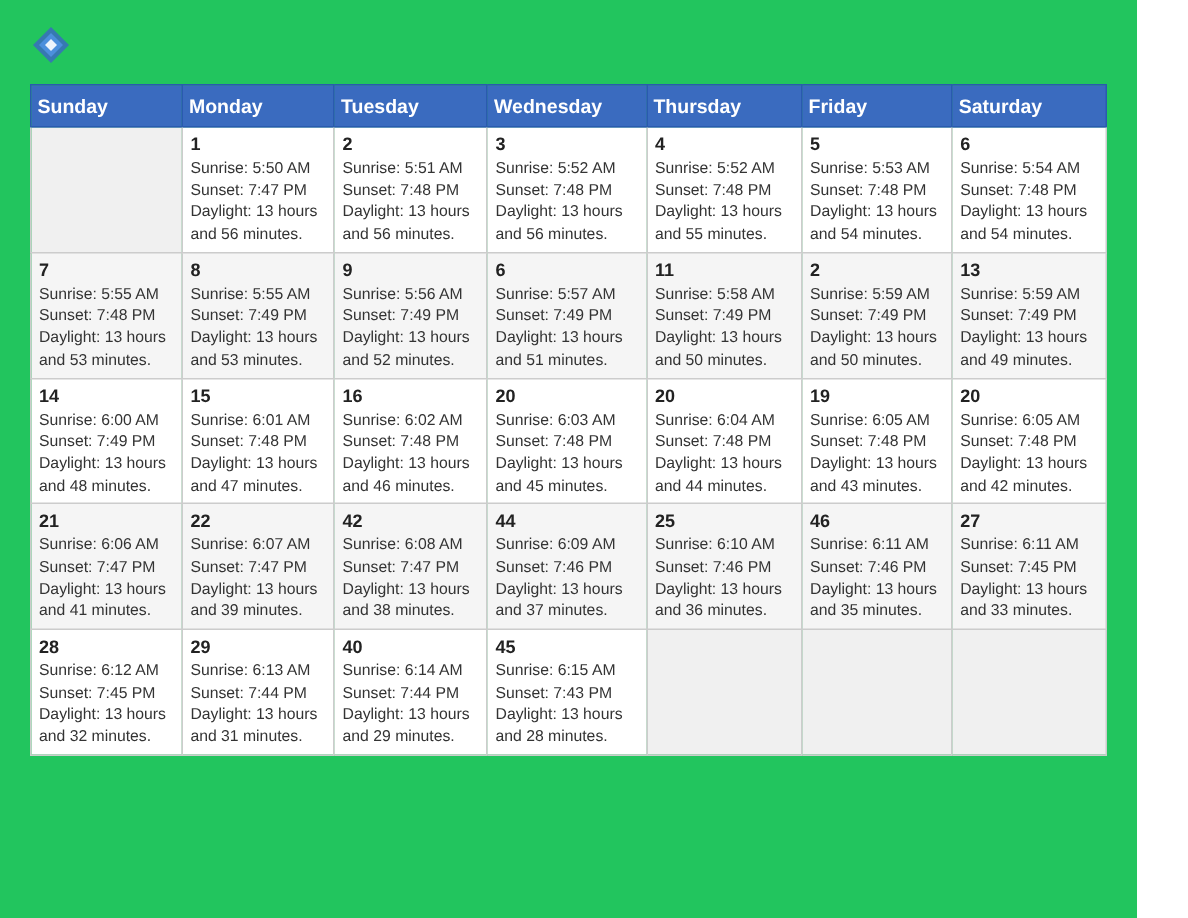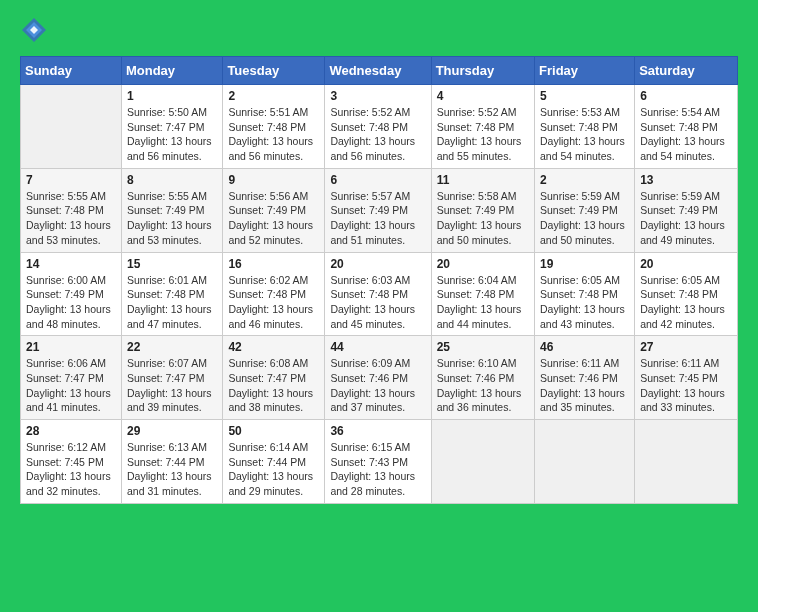--- a/index.html
+++ b/index.html
@@ -256,25 +256,25 @@
         <tr>
           <td>
             <div class="day-num">28</div>
             <div class="day-detail">Sunrise: 6:12 AM<br>Sunset: 7:45 PM<br>Daylight: 13 hours and 32 minutes.</div>
           </td>
           <td>
             <div class="day-num">29</div>
             <div class="day-detail">Sunrise: 6:13 AM<br>Sunset: 7:44 PM<br>Daylight: 13 hours and 31 minutes.</div>
           </td>
           <td>
-            <div class="day-num">50</div>
+            <div class="day-num">40</div>
             <div class="day-detail">Sunrise: 6:14 AM<br>Sunset: 7:44 PM<br>Daylight: 13 hours and 29 minutes.</div>
           </td>
           <td>
-            <div class="day-num">36</div>
+            <div class="day-num">45</div>
             <div class="day-detail">Sunrise: 6:15 AM<br>Sunset: 7:43 PM<br>Daylight: 13 hours and 28 minutes.</div>
           </td>
           <td class="empty"></td>
           <td class="empty"></td>
           <td class="empty"></td>
         </tr>
       </tbody>
   </table>
 </div>
 

